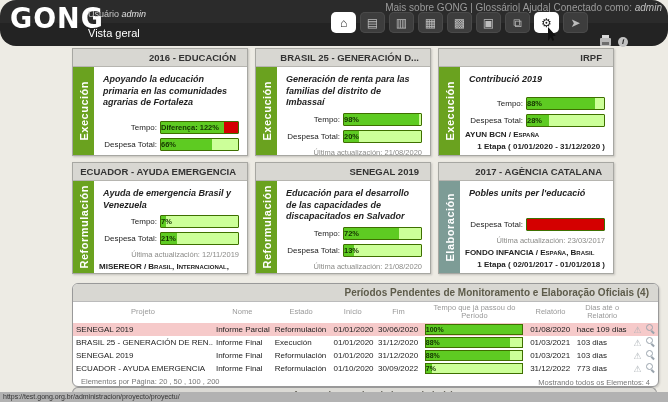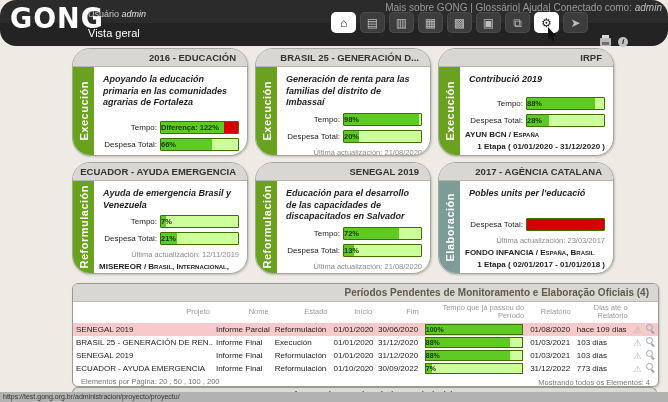--- a/index.html
+++ b/index.html
@@ -27,21 +27,21 @@
   .mini-icons{position:absolute;right:40px;top:37px;display:flex;gap:7px;align-items:center;}
   .printer{width:11px;height:8px;background:#b9b9b9;border-radius:1px;position:relative;}
   .printer::before{content:"";position:absolute;left:2px;top:-3px;width:7px;height:3px;background:#d9d9d9;}
   .printer::after{content:"";position:absolute;left:2px;bottom:1px;width:7px;height:3px;background:#6d6d6d;}
   .info-circ{width:10px;height:10px;border-radius:50%;background:#c2c2c2;color:#232323;
         font-size:8px;font-weight:bold;text-align:center;line-height:10px;font-style:italic;}
 
   
   .cards{position:absolute;left:72px;top:48px;display:grid;
          grid-template-columns:repeat(3,176px);grid-template-rows:108px 112px;gap:6px 7px;}
-  .card{background:#fff;border:1px solid #a7a7a2;border-radius:18px;overflow:hidden;
+  .card{background:#fff;border:1px solid #a7a7a2;border-radius:0;overflow:hidden;
         display:flex;flex-direction:column;box-shadow:1px 1px 2px rgba(0,0,0,.18);}
   .card-header{background:#d8d7d2;border-bottom:1px solid #b6b5b0;font-size:9.5px;font-weight:bold;
         color:#333;text-align:right;padding:3px 11px 3px 4px;white-space:nowrap;overflow:hidden;cursor:pointer;}
   .card-body{display:flex;flex:1;min-height:0;}
   .band{width:21px;display:flex;align-items:center;justify-content:center;color:#fff;flex:none;}
   .band span{writing-mode:vertical-rl;transform:rotate(180deg);font-weight:bold;font-size:11px;letter-spacing:.5px;}
   .band.exec,.band.reform{background:#6aa21f;}
   .band.elab{background:#7d9c96;}
   .card-main{flex:1;padding:5px 8px 4px 5px;display:flex;flex-direction:column;min-width:0;}
   .desc{font-size:9px;font-weight:bold;font-style:italic;color:#222;line-height:1.3;margin:2px 2px auto 4px;}
@@ -54,21 +54,21 @@
   .updated{text-align:right;color:#8b8b88;font-size:7.5px;margin-top:5px;}
   .funder{font-weight:bold;font-size:8px;color:#222;margin-top:3px;font-variant:small-caps;}
   .etapa{text-align:right;font-size:8px;font-weight:bold;color:#222;margin-top:3px;}
 
   
   .panel{position:absolute;left:72px;top:283px;width:585px;height:102px;background:#fff;
          border:1px solid #999;border-radius:6px;overflow:hidden;box-shadow:1px 1px 2px rgba(0,0,0,.15);}
   .panel-header{background:#d8d7d2;border-bottom:1px solid #bbb;text-align:right;font-size:10px;
          font-weight:bold;color:#5d5b4a;padding:3px 9px;}
   table.ptable{border-collapse:collapse;width:100%;table-layout:fixed;}
-  .ptable th{font-size:7.5px;color:#999;font-weight:normal;text-align:right;padding:2px 3px;line-height:1.1;}
+  .ptable th{font-size:7.5px;color:#999;font-weight:normal;text-align:center;padding:2px 3px;line-height:1.1;}
   .ptable td{font-size:8px;color:#222;padding:1px 3px;white-space:nowrap;overflow:hidden;}
   .c-proj{width:138px;} .c-nome{width:58px;} .c-est{width:58px;} .c-ini{width:44px;}
   .c-fim{width:46px;} .c-bar{width:104px;} .c-rel{width:46px;} .c-dias{width:56px;} .c-ico{width:27px;}
   tr.row-pink td{background:#f6caca;}
   .tbar{width:96px;height:9px;border:1px solid #3e6f00;background:#ccff99;position:relative;display:flex;}
   .tbar .bar-text{line-height:9px;font-size:7px;}
   .warn{color:#a9afb4;font-size:9px;cursor:pointer;}
   .mag{position:relative;width:9px;height:9px;display:inline-block;margin-left:4px;cursor:pointer;}
   .mag::before{content:"";position:absolute;left:0;top:0;width:5px;height:5px;border:1px solid #9aa4ad;border-radius:50%;}
   .mag::after{content:"";position:absolute;left:6px;top:6px;width:4px;height:2px;background:#9aa4ad;transform:rotate(45deg);transform-origin:0 0;}

